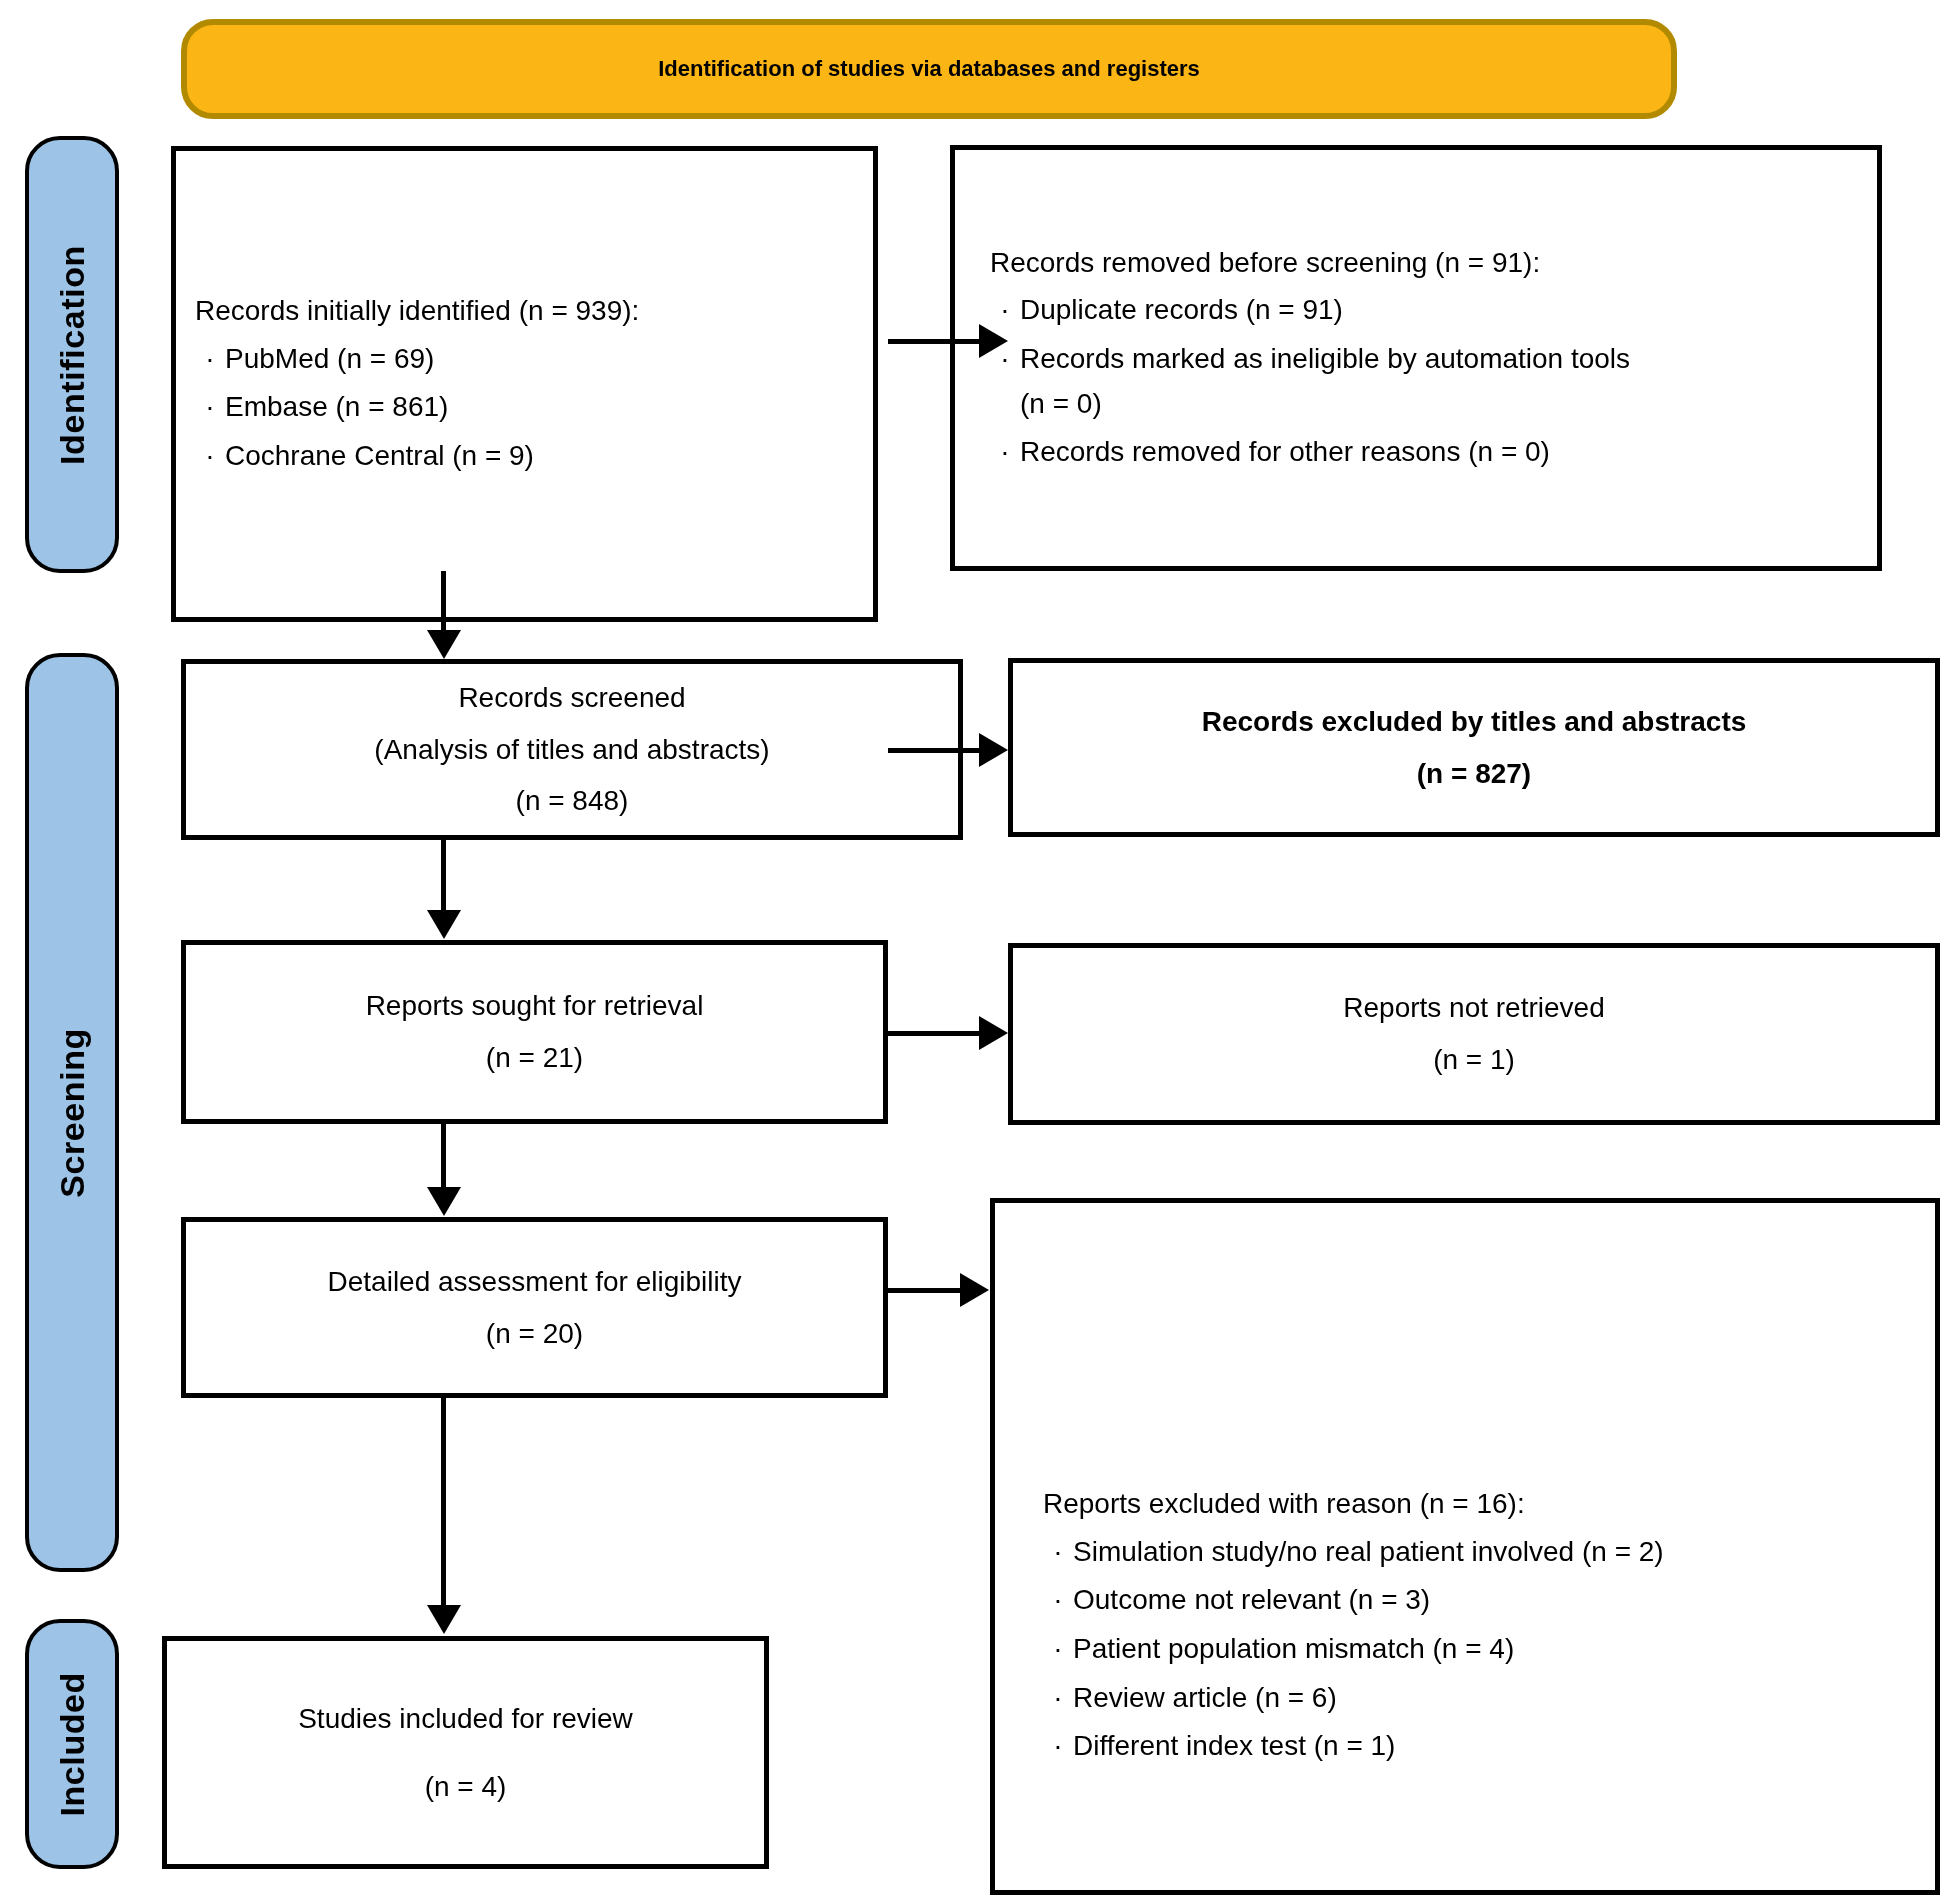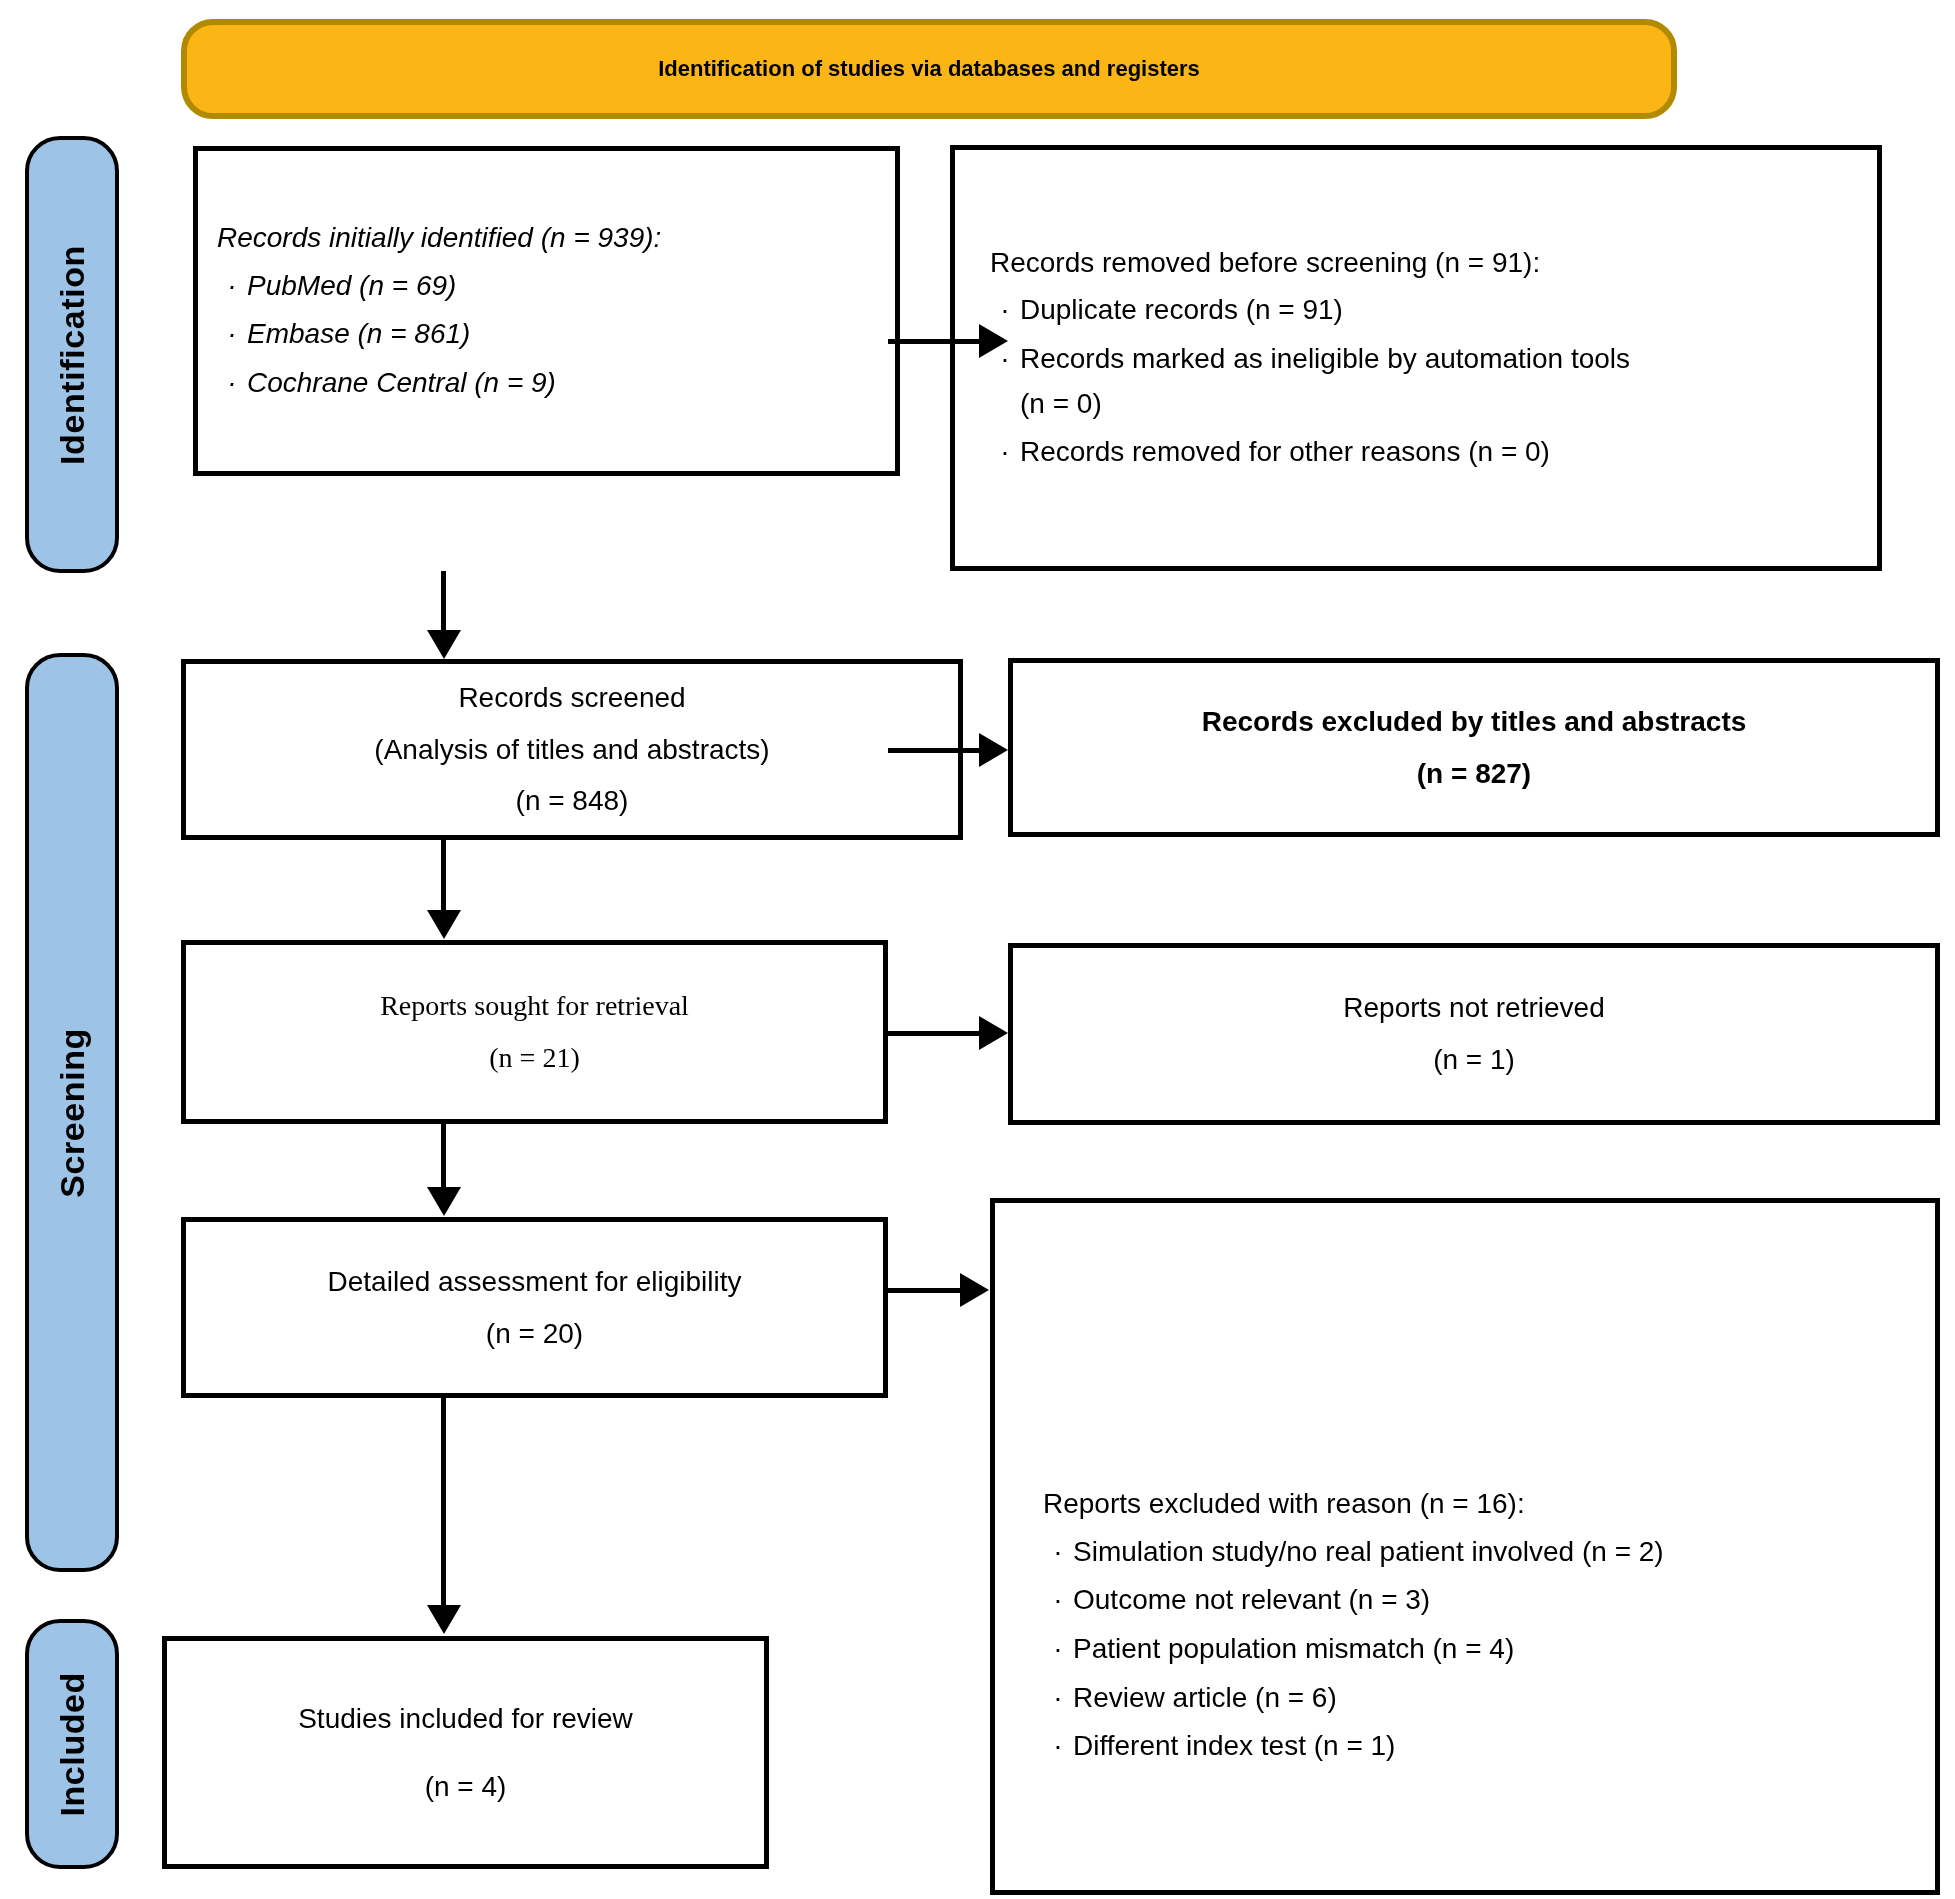--- a/index.html
+++ b/index.html
@@ -41,26 +41,26 @@
   .box{
     position:absolute;background:#fff;border:5px solid var(--box-border);
     box-sizing:border-box;display:flex;flex-direction:column;
     font-size:28px;line-height:1.6;
   }
   .box.centered{align-items:center;justify-content:center;text-align:center;line-height:1.85;}
   .box.list{justify-content:center;align-items:flex-start;text-align:left;}
   .bullets{display:flex;flex-direction:column;row-gap:3.8px;margin-top:2.5px;}
   .bullet{display:flex;}
   .bullet .dot{width:30px;flex:0 0 30px;text-align:center;}
-  .box-identified{left:193px;top:146px;width:707px;height:330px;padding:12.7px 12.7px 12.7px 19px;font-style:italic;}
+  .box-identified{left:171px;top:146px;width:707px;height:476px;padding:12.7px 12.7px 12.7px 19px;}
   .box-removed{left:950px;top:145px;width:932px;height:426px;padding:12.7px 19px 12.7px 35px;}
   .box-removed .bullet .txt{max-width:634px;}
   .box-screened{left:181px;top:659px;width:782px;height:181px;}
   .box-excluded-titles{left:1008px;top:658px;width:932px;height:179px;font-weight:bold;}
-  .box-sought{left:181px;top:940px;width:707px;height:184px;font-family:Liberation Serif, serif;}
+  .box-sought{left:181px;top:940px;width:707px;height:184px;}
   .box-not-retrieved{left:1008px;top:943px;width:932px;height:182px;}
   .box-assessed{left:181px;top:1217px;width:707px;height:181px;}
   .box-excluded-reason{left:990px;top:1198px;width:950px;height:697px;padding:171px 25px 12.7px 48px;justify-content:flex-start;}
   .box-included{left:162px;top:1636px;width:607px;height:233px;gap:16px;}
   
   .arrow{position:absolute;}
   .aline{position:absolute;background:var(--arrow);}
   .head-r{position:absolute;width:0;height:0;border-top:17px solid transparent;border-bottom:17px solid transparent;border-left:29px solid var(--arrow);}
   .head-d{position:absolute;width:0;height:0;border-left:17px solid transparent;border-right:17px solid transparent;border-top:29px solid var(--arrow);}
 </style>

